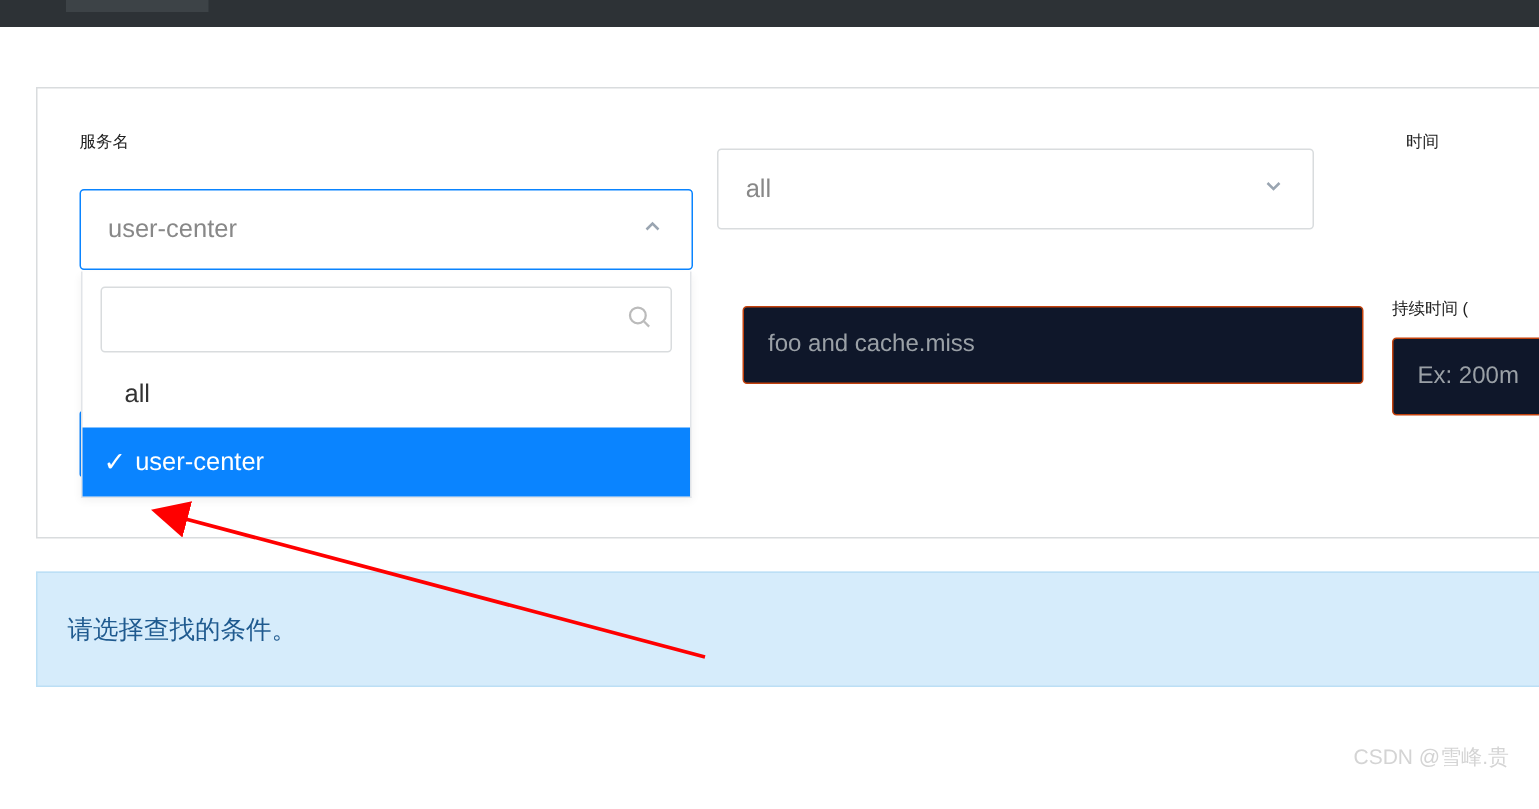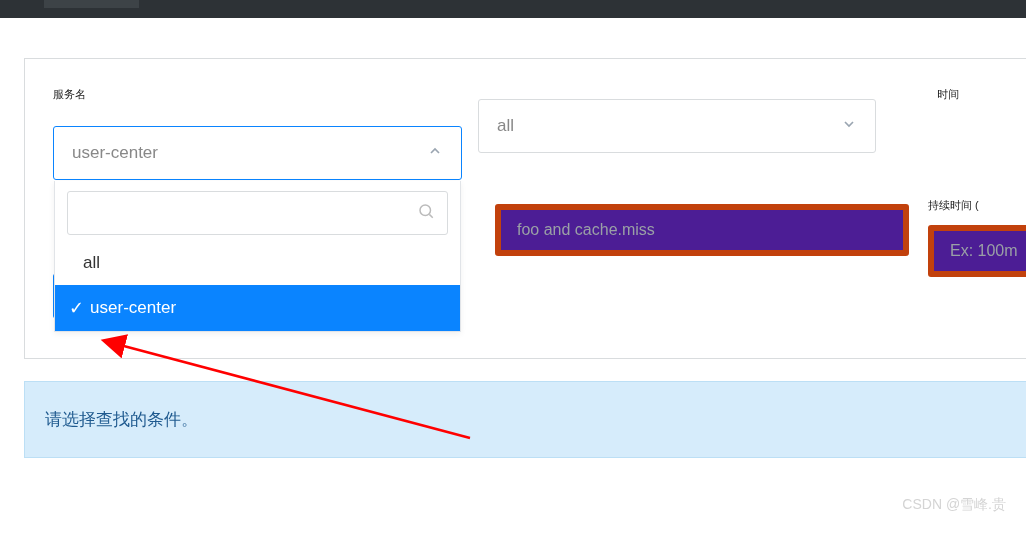--- a/index.html
+++ b/index.html
@@ -17,21 +17,21 @@
     .dropdown { position: absolute; top: 54px; left: 0; right: 0; background: #fff; border: 1px solid #e1e4e8; border-top: none; z-index: 10; box-shadow: 0 2px 6px rgba(0,0,0,0.06); }
     .dd-search { margin: 10px 12px 6px; border: 1px solid #d9dcde; border-radius: 3px; height: 44px; display: flex; align-items: center; padding: 0 12px; }
     .dd-search input { flex: 1; border: none; outline: none; font-size: 15px; height: 100%; }
     .dd-item { padding: 12px 28px; font-size: 17px; color: #333; cursor: pointer; }
     .dd-item.selected { background: #0a84ff; color: #fff; display: flex; align-items: center; gap: 6px; padding-left: 14px; }
     .check { font-size: 18px; }
     .col-service { width: 426px; }
     .col-span { width: 414px; }
     .col-time { width: 118px; align-items: center; }
     .second-row { margin-top: 24px; }
-    .input-box { height: 52px; border: 6px solid #c2410c; border-radius: 3px; padding: 0 16px; display: flex; align-items: center; color: #9aa0a6; background: #4c1d95; }
+    .input-box { height: 52px; border: 1px solid #c2410c; border-radius: 3px; padding: 0 16px; display: flex; align-items: center; color: #9aa0a6; background: #0f172a; }
     .action-row { margin-top: 18px; display: flex; align-items: center; gap: 12px; }
     .search-btn { background: #0a84ff; color: #fff; font-size: 22px; border: none; padding: 6px 20px 8px; border-radius: 2px; cursor: pointer; font-family: inherit; }
     .help-btn { width: 44px; height: 40px; border: 1px solid #d9dcde; border-radius: 3px; background: #fff; display: flex; align-items: center; justify-content: center; color: #14b8a6; cursor: pointer; }
     .notice { margin: 22px 0 0 24px; width: 1010px; background: #d6ecfb; border: 1px solid #bcdff5; padding: 26px 20px; color: #1f5a8f; font-size: 17px; }
     .watermark { position: absolute; right: 20px; top: 496px; color: #d4d4d4; font-size: 14px; font-family: Arial; }
     .arrow-svg { position: absolute; left: 100px; top: 330px; pointer-events: none; }
     .col-duration { position: absolute; left: 928px; top: 198px; width: 118px; }
   </style>
 </head>
 <body>
@@ -102,21 +102,21 @@
             <circle cx="12" cy="17" r="0.6" fill="currentColor"></circle>
           </svg>
       </span>
     </div>
   </div>
 </div>
 
 <div class="field col-duration">
   <div class="label" style="white-space:nowrap;">持续时间 (</div>
   <div class="input-box" style="white-space:nowrap;overflow:hidden;">
-    <span style="color:#9aa0a6;">Ex: 100m</span>
+    <span style="color:#9aa0a6;">Ex: 200m</span>
   </div>
 </div>
 
 <div class="notice">请选择查找的条件。</div>
 
 <svg class="arrow-svg" width="400" height="130">
   <defs>
     <marker id="ah" markerWidth="12" markerHeight="12" refX="2" refY="5" orient="auto">
       <path d="M0,0 L10,5 L0,10 Z" fill="#ff0000"></path>
     </marker>

